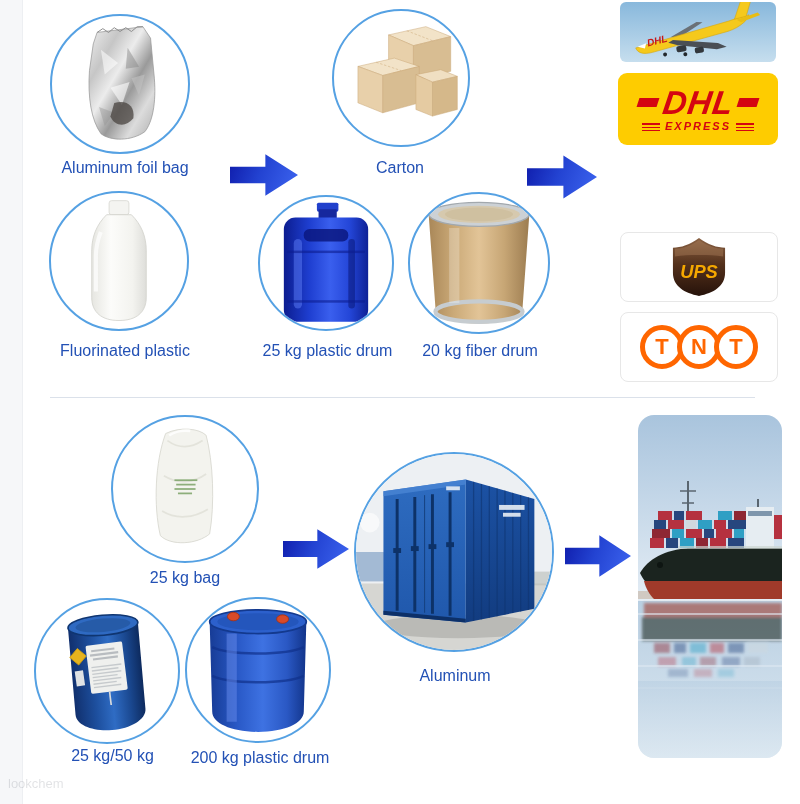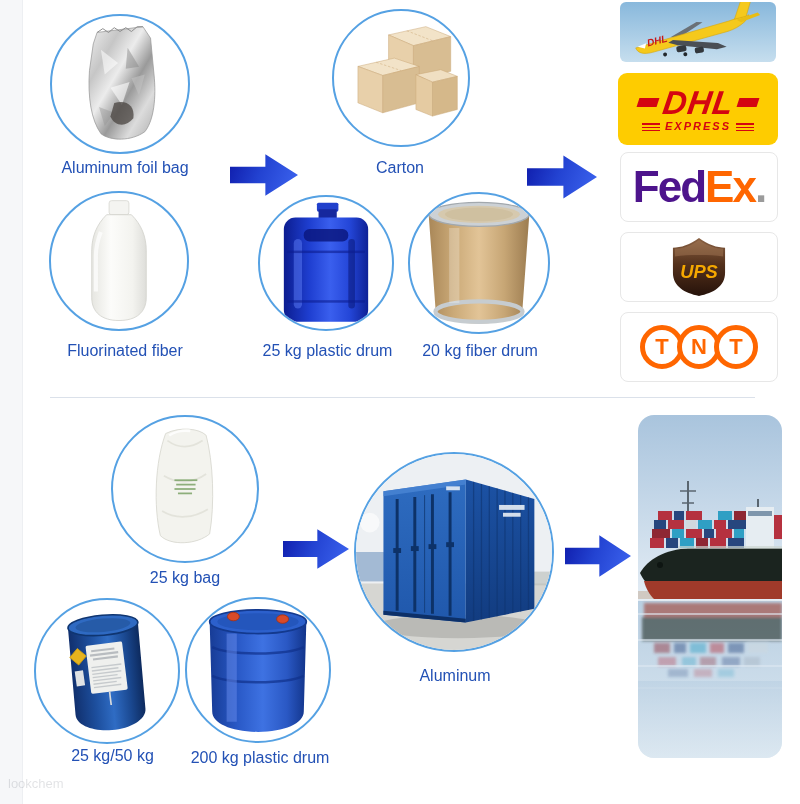--- a/index.html
+++ b/index.html
@@ -103,21 +103,21 @@
             <stop offset="0.35" stop-color="#fcfcfa"></stop>
           <stop offset="0.75" stop-color="#f3f3ef"></stop>
             <stop offset="1" stop-color="#dededa"></stop>
         </linearGradient>
       </defs>
       <rect x="34" y="2" width="24" height="17" rx="3" fill="#f4f4f1" stroke="#d8d8d2"></rect>
       <path d="M31,19 C19,31 13,45 13,63 L13,119 C13,137 25,147 46,147 C67,147 79,137 79,119 L79,63 C79,45 73,31 61,19 Z" fill="url(#botg)" stroke="#d2d2cc" stroke-width="1"></path>
       <path d="M24,40 C20,50 18,58 18,70 L18,112" fill="none" stroke="#ffffff" stroke-width="5" opacity="0.7"></path>
     </svg>
   </div>
-  <div class="lbl" style="left:30px;top:341px;width:190px"><span>Fluorinated fiber</span></div>
+  <div class="lbl" style="left:30px;top:341px;width:190px"><span>Fluorinated plastic</span></div>
 
   <div class="circle" style="left:258px;top:195px;width:136px;height:136px">
     <svg width="106" height="124" viewBox="0 0 122 150">
       <defs>
         <linearGradient id="jg" x1="0" y1="0" x2="1" y2="0">
           <stop offset="0" stop-color="#0c1d90"></stop>
             <stop offset="0.3" stop-color="#1e3ed0"></stop>
           <stop offset="0.55" stop-color="#3a5fee"></stop>
             <stop offset="0.78" stop-color="#2446d8"></stop>
           <stop offset="1" stop-color="#0e2196"></stop>
@@ -187,23 +187,20 @@
       <div class="dhl-text">DHL</div>
       <div class="dhl-dash"></div>
     </div>
     <div class="dhl-sub">
       <div class="dhl-lines"></div>
       <div class="dhl-express">EXPRESS</div>
       <div class="dhl-lines"></div>
     </div>
   </div>
 
-  <div class="logo-card" style="top:152px">
-    <span class="fedex-text"><span class="fedex-fed">Fed</span><span class="fedex-ex">Ex</span><span class="fedex-dot">.</span></span>
-  </div>
 
   <div class="logo-card" style="top:232px">
     <svg width="56" height="62" viewBox="0 0 58 64">
       <defs>
         <linearGradient id="upsg" x1="0" y1="0" x2="0" y2="1">
           <stop offset="0" stop-color="#8a6244"></stop>
             <stop offset="0.45" stop-color="#54311c"></stop>
           <stop offset="1" stop-color="#26120a"></stop>
         </linearGradient>
       </defs>

